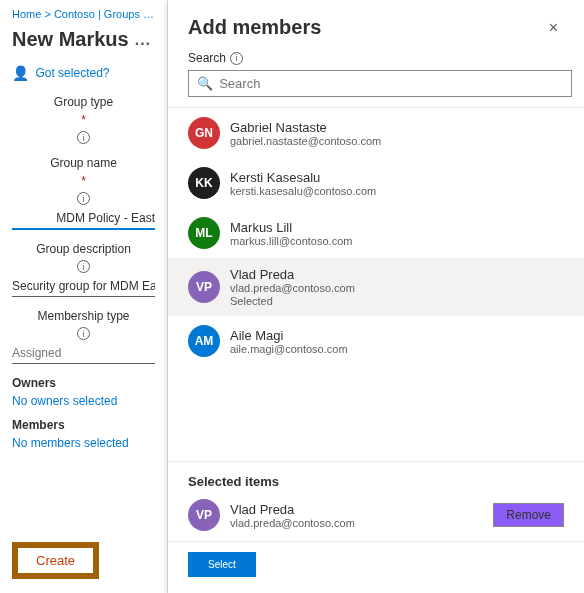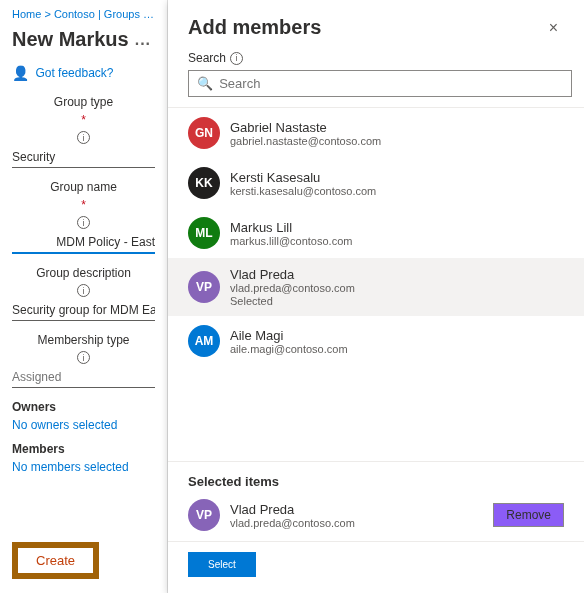--- a/index.html
+++ b/index.html
@@ -333,30 +333,29 @@
 <div class="left-panel">
   <div class="breadcrumb">Home &gt; Contoso | Groups &gt; Gr</div>
 
   <div class="page-title">
     <span>New Markus</span>
     <span class="ellipsis-btn">...</span>
   </div>
 
   <div class="feedback-row">
     <span style="font-size:14px;">👤</span>
-    <span>Got feedback?</span>
+    <span>Got selected?</span>
   </div>
 
   <div class="form-field">
     <div class="field-label">
       <span>Group type</span>
       <span class="required-star">*</span>
       <span class="info-icon">i</span>
     </div>
-    <input class="field-input" type="text" value="Security" style="">
   </div>
 
   <div class="form-field">
     <div class="field-label">
       <span>Group name</span>
       <span class="required-star">*</span>
       <span class="info-icon">i</span>
     </div>
     <input class="field-input active" type="text" value="MDM Policy - East" style="">
   </div>

